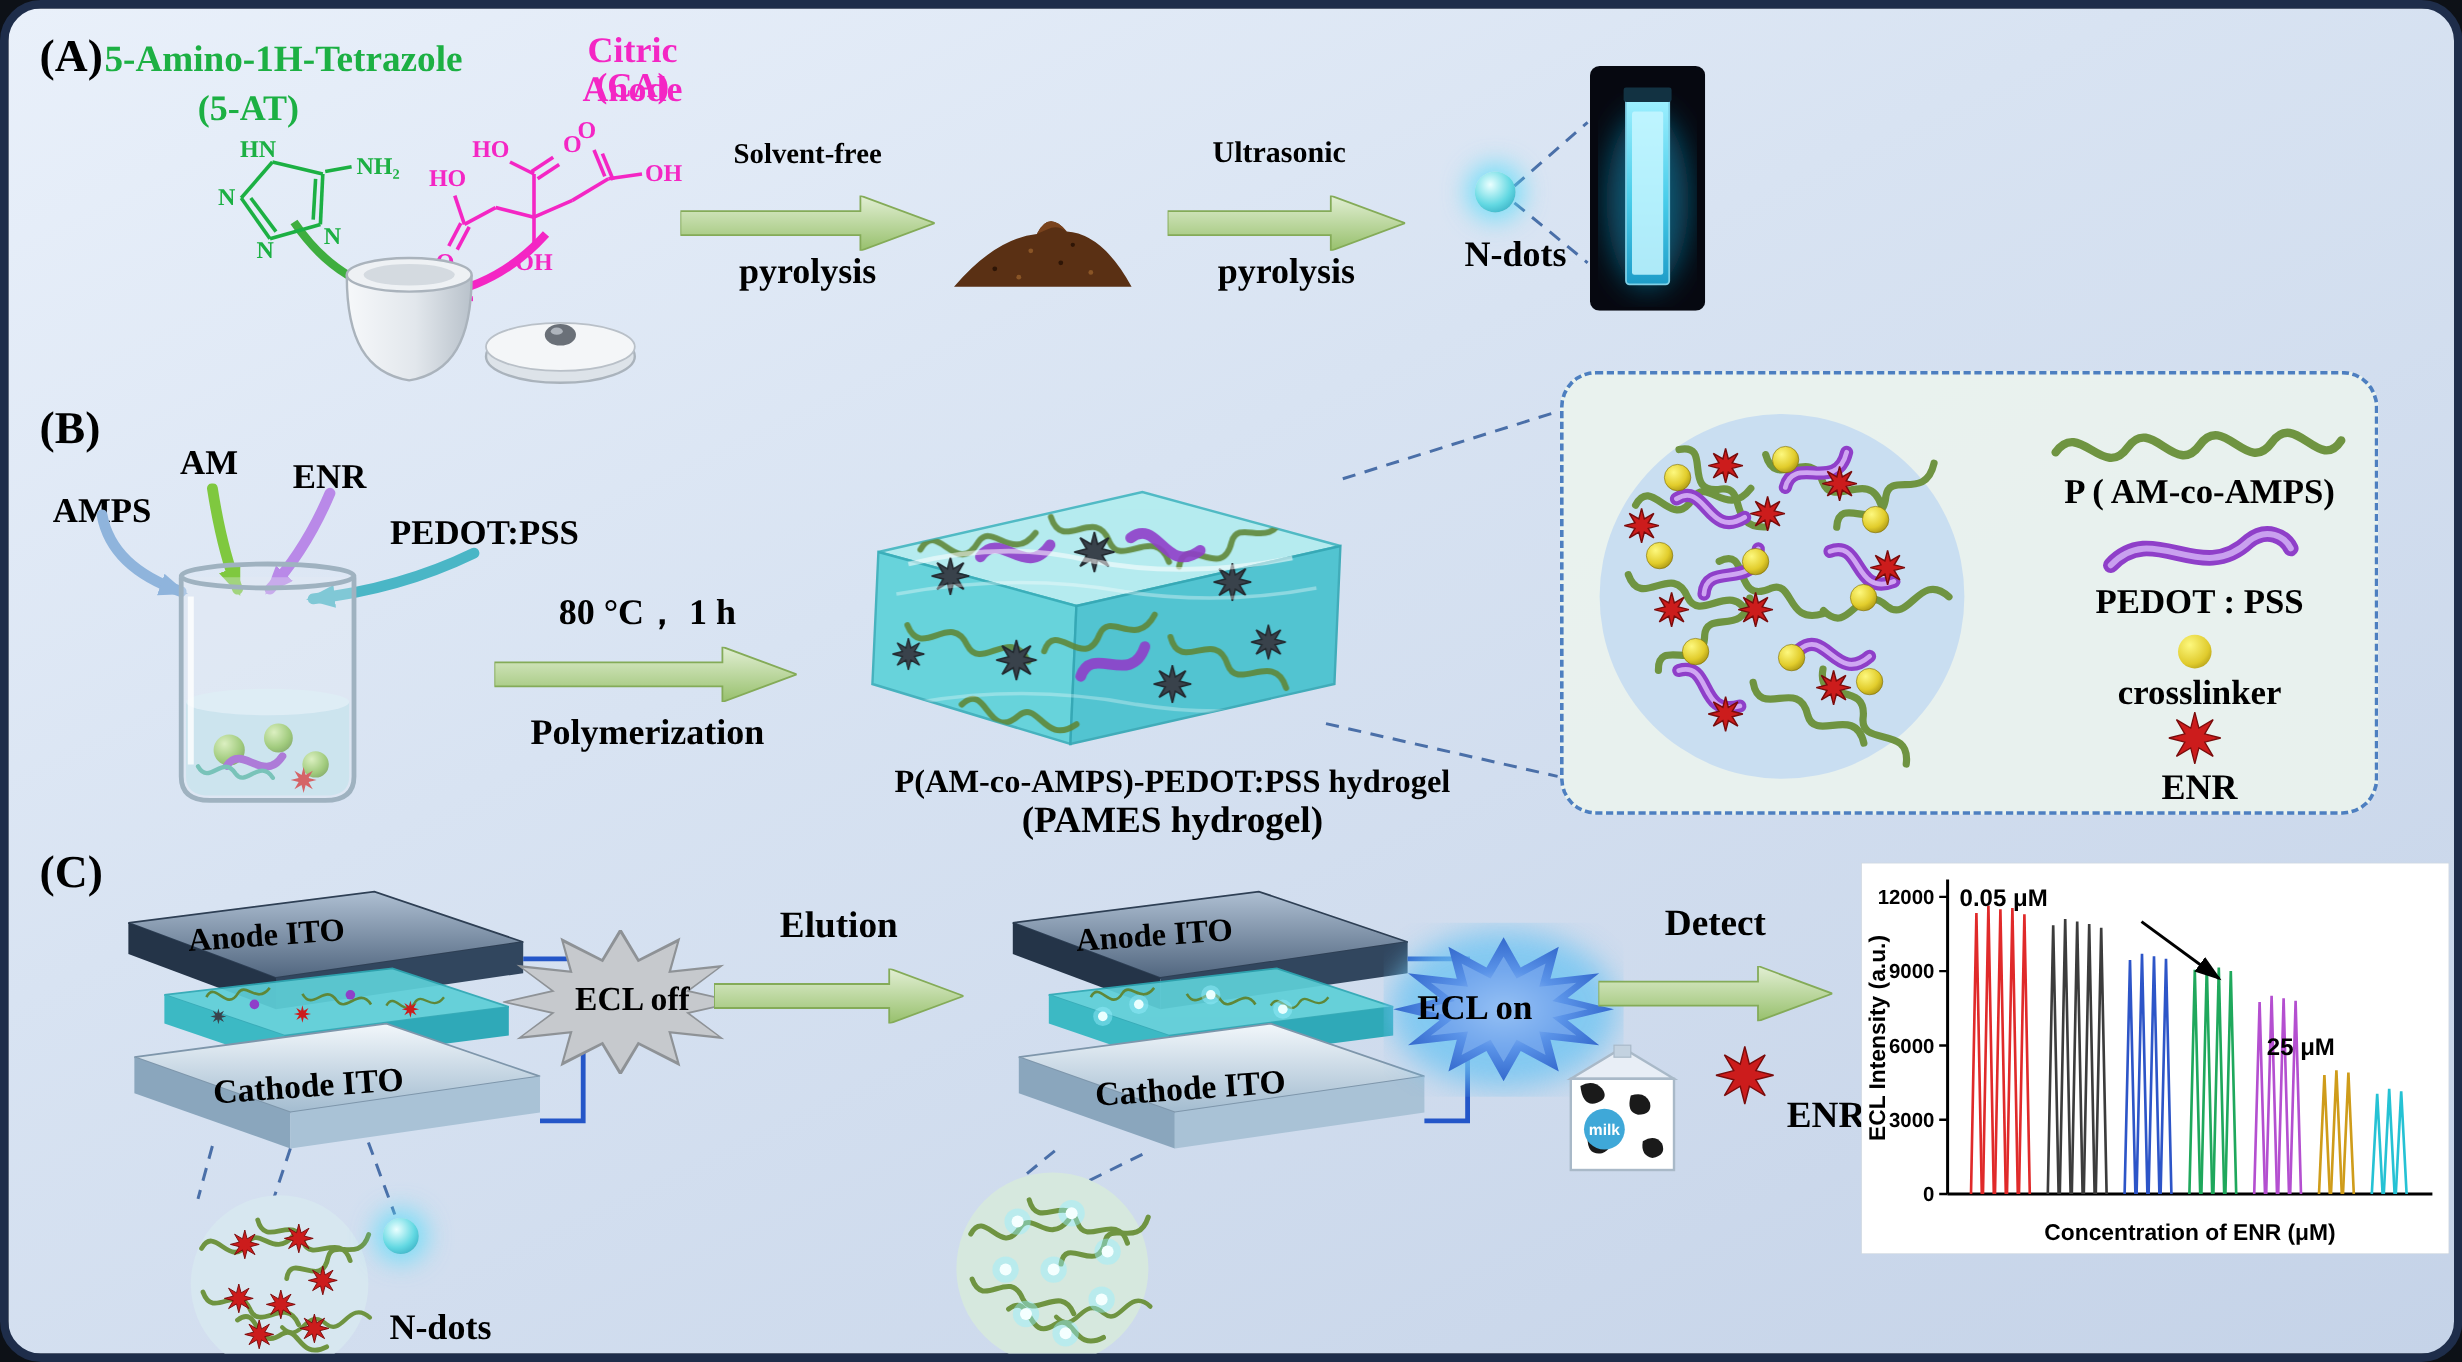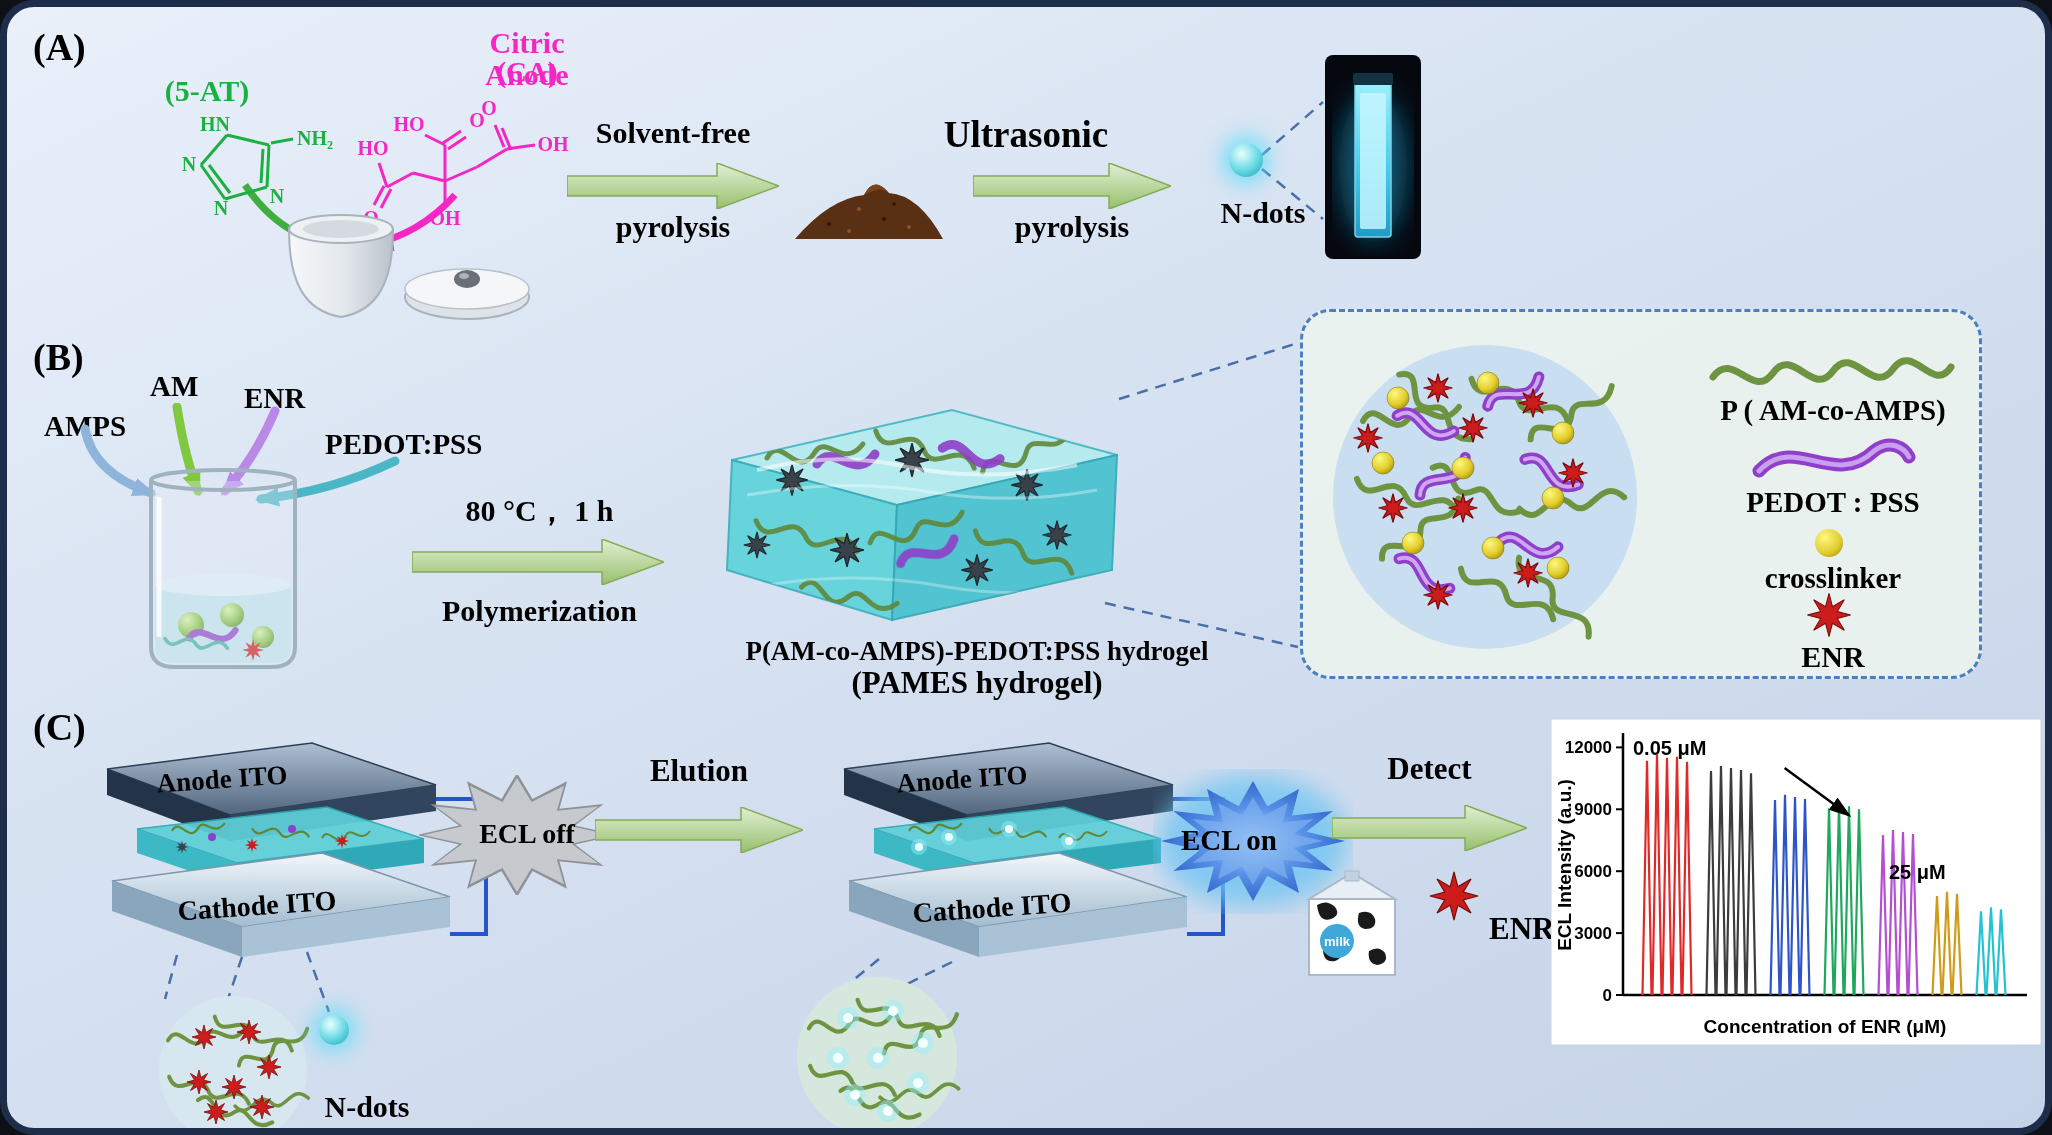--- a/index.html
+++ b/index.html
@@ -104,20 +104,21 @@
       <line x1="235" y1="950" x2="220" y2="995"></line>
       <line x1="300" y1="945" x2="322" y2="1005"></line>
       <line x1="872" y1="952" x2="844" y2="975"></line>
       <line x1="945" y1="955" x2="890" y2="982"></line>
     </g>
     <path d="M238,178 Q268,222 310,234" stroke="#3fae3f" stroke-width="7" fill="none" marker-end="url(#mGreen)"></path>
     <path d="M448,188 Q412,228 362,238" stroke="#f426c4" stroke-width="7" fill="none" marker-end="url(#mMag)"></path>
   </svg>
 
   <div class="abs t" style="left:26px;top:20px;font-size:38px">(A)</div>
+  <div class="abs t green" style="left:80px;top:26px;font-size:31px">5-Amino-1H-Tetrazole</div>
   <div class="abs t green ctr" style="left:120px;top:68px;width:160px;font-size:30px">(5-AT)</div>
   <div class="abs t mag ctr" style="left:440px;top:20px;width:160px;font-size:30px">Citric Anode</div>
   <div class="abs t mag ctr" style="left:440px;top:50px;width:160px;font-size:29px">(CA)</div>
 
   <svg class="abs" style="left:168px;top:98px" width="165" height="115">
     <g stroke="#1cb043" stroke-width="3" fill="none">
       <line x1="52" y1="30" x2="94" y2="40"></line>
       <line x1="94" y1="40" x2="92" y2="82"></line>
         <line x1="88" y1="44" x2="86" y2="78"></line>
       <line x1="92" y1="82" x2="50" y2="94"></line>
@@ -165,38 +166,38 @@
     <ellipse cx="62" cy="24" rx="52" ry="14" fill="#eef1f4" stroke="#aab3bc" stroke-width="2"></ellipse>
     <ellipse cx="62" cy="24" rx="38" ry="9" fill="#d4dae0"></ellipse>
     <g>
       <ellipse cx="188" cy="92" rx="62" ry="22" fill="#dde3e9" stroke="#aab3bc" stroke-width="2"></ellipse>
       <ellipse cx="188" cy="84" rx="62" ry="20" fill="#f4f6f8" stroke="#b9c0c8" stroke-width="1.5"></ellipse>
       <ellipse cx="188" cy="74" rx="13" ry="9" fill="#6a7078"></ellipse>
       <ellipse cx="185" cy="71" rx="5" ry="3" fill="#aeb4bc"></ellipse>
     </g>
   </svg>
 
-  <div class="abs t ctr" style="left:560px;top:110px;width:212px;font-size:30px">Solvent-free</div>
+  <div class="abs t ctr" style="left:560px;top:110px;width:212px;font-size:24px">Solvent-free</div>
   <svg class="abs" style="left:560px;top:156px" width="212" height="46">
     <polygon points="0,13 150,13 150,0 212,23 150,46 150,33 0,33" fill="url(#agrad)" stroke="#84ab58" stroke-width="1.5"></polygon>
   </svg>
   <div class="abs t ctr" style="left:560px;top:204px;width:212px;font-size:30px">pyrolysis</div>
 
   <svg class="abs" style="left:782px;top:162px" width="160" height="75">
     <path d="M6,70 Q40,30 75,26 Q85,6 100,24 Q130,26 154,70 Z" fill="#5a3014"></path>
     <path d="M75,26 Q85,6 100,24 Q92,18 84,22 Z" fill="#7a431d"></path>
     <circle cx="40" cy="55" r="2" fill="#2e1506"></circle>
       <circle cx="70" cy="40" r="2" fill="#8a5526"></circle>
     <circle cx="95" cy="50" r="2" fill="#2e1506"></circle>
       <circle cx="120" cy="58" r="2" fill="#8a5526"></circle>
     <circle cx="60" cy="62" r="2" fill="#8a5526"></circle>
       <circle cx="105" cy="35" r="1.8" fill="#2e1506"></circle>
   </svg>
 
-  <div class="abs t ctr" style="left:920px;top:108px;width:198px;font-size:37px">Ultrasonic</div>
+  <div class="abs t ctr" style="left:960px;top:108px;width:198px;font-size:25px">Ultrasonic</div>
   <svg class="abs" style="left:966px;top:156px" width="198" height="46">
     <polygon points="0,13 136,13 136,0 198,23 136,46 136,33 0,33" fill="url(#agrad)" stroke="#84ab58" stroke-width="1.5"></polygon>
   </svg>
   <div class="abs t ctr" style="left:966px;top:204px;width:198px;font-size:30px">pyrolysis</div>
 
   <div class="abs ndot" style="left:1222px;top:136px;width:34px;height:34px"></div>
   <div class="abs t ctr" style="left:1186px;top:190px;width:140px;font-size:30px">N-dots</div>
 
   <svg class="abs" style="left:1318px;top:48px" width="96" height="204">
     <rect x="0" y="0" width="96" height="204" rx="8" fill="#060810"></rect>

